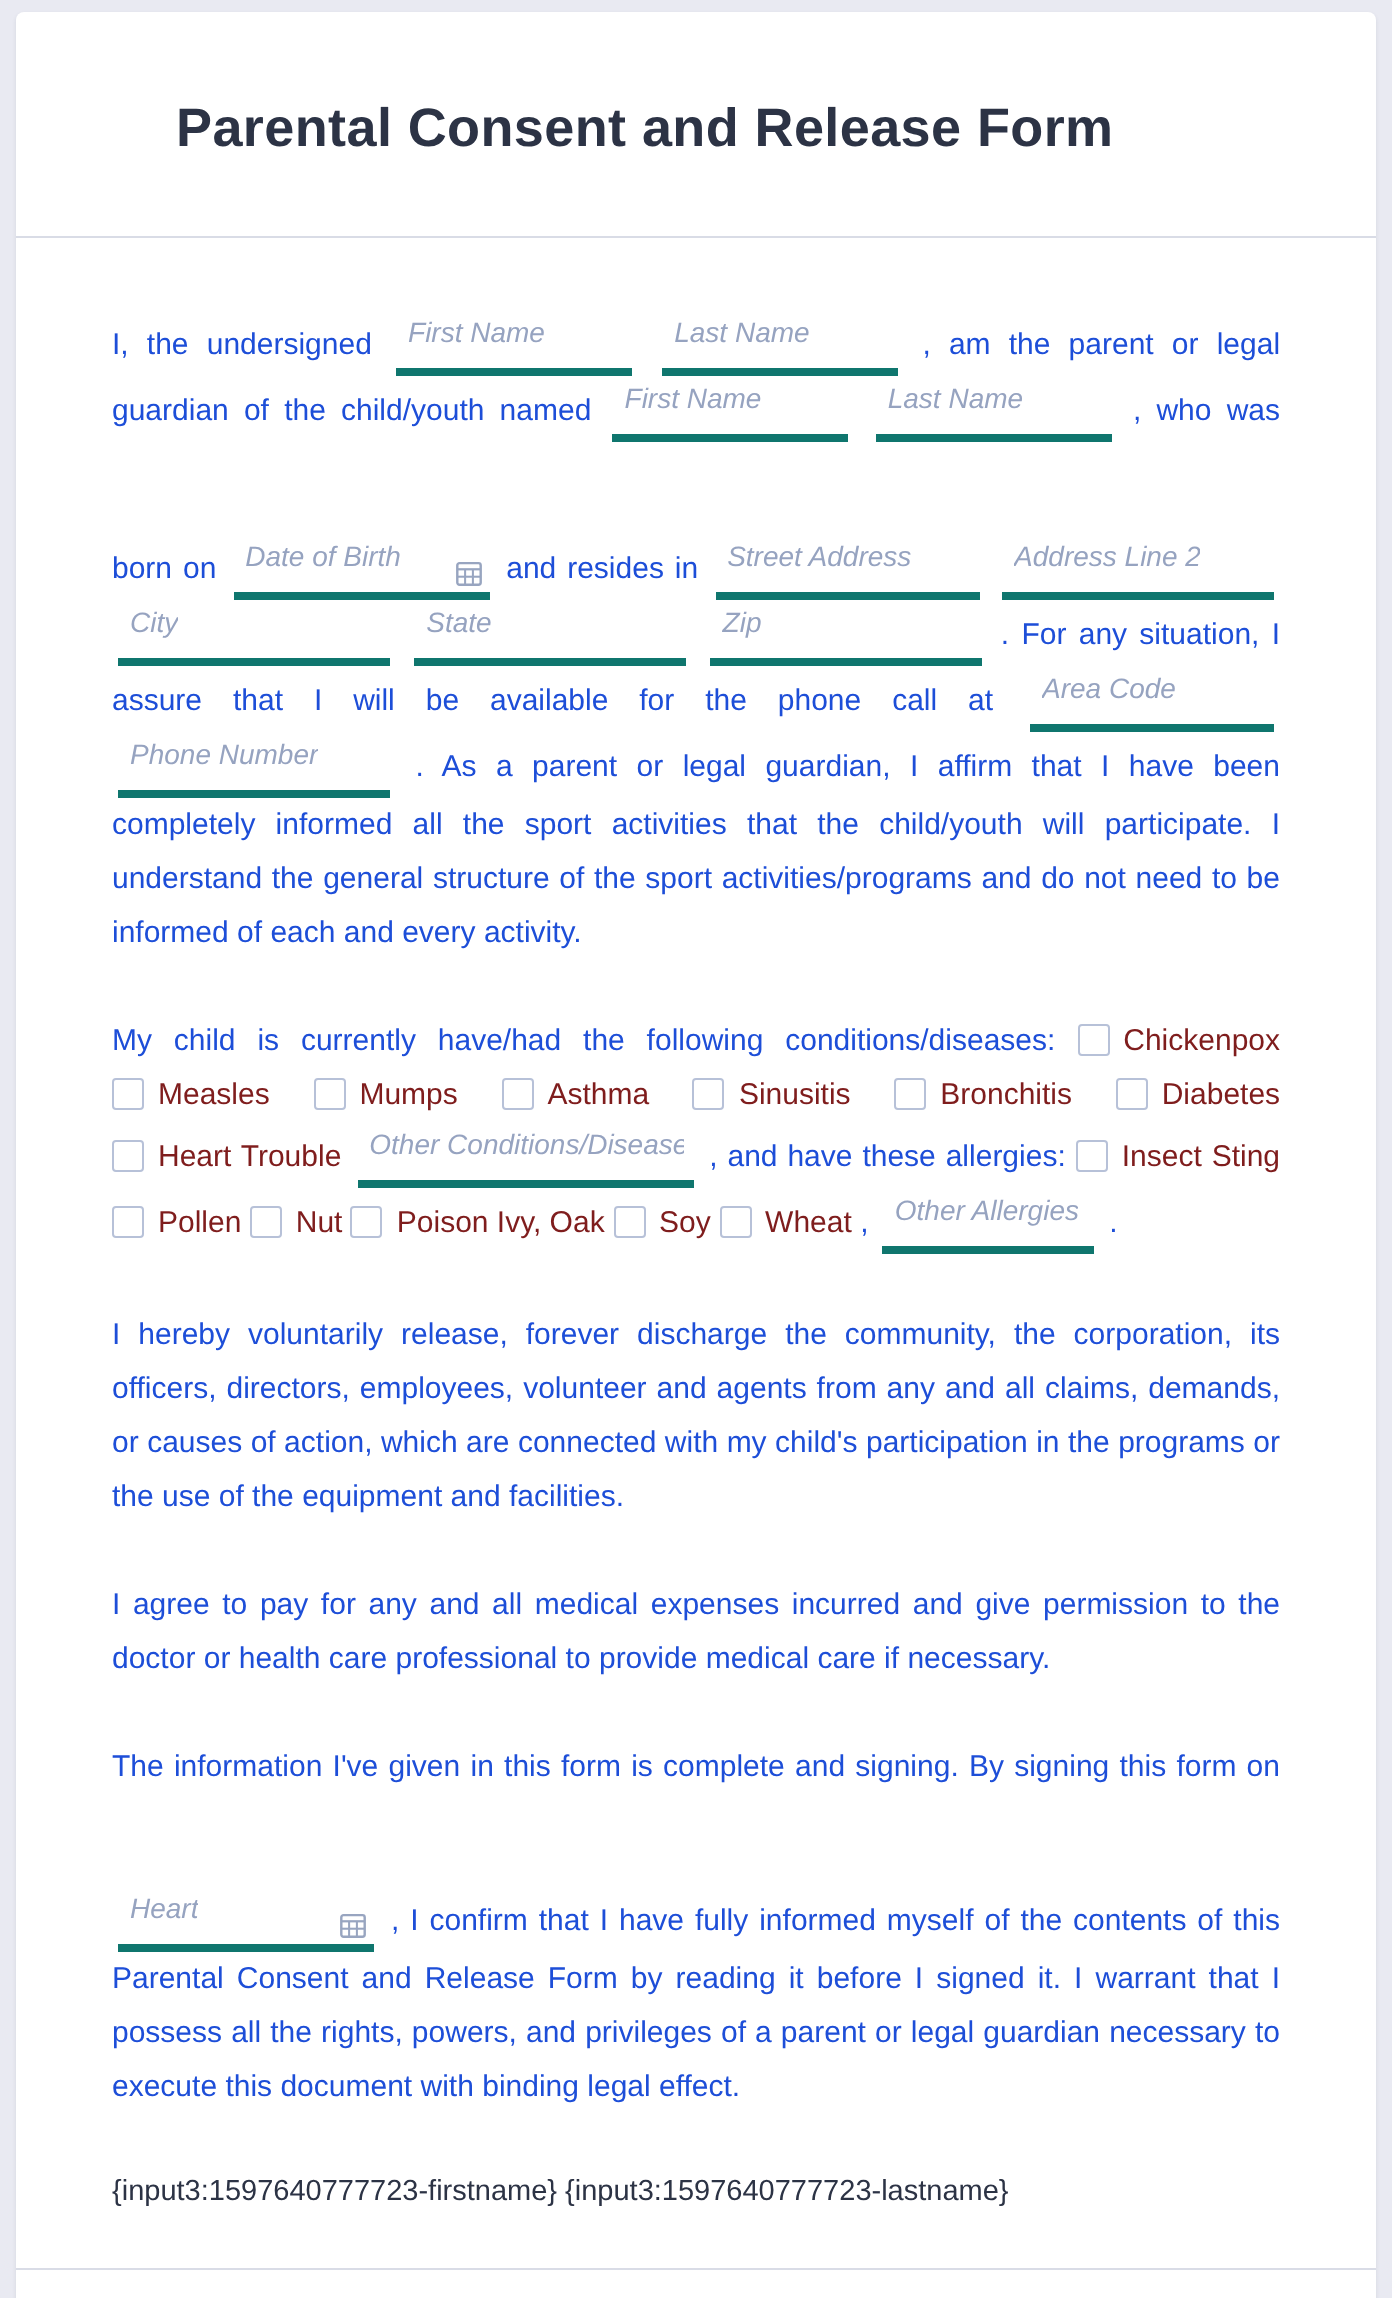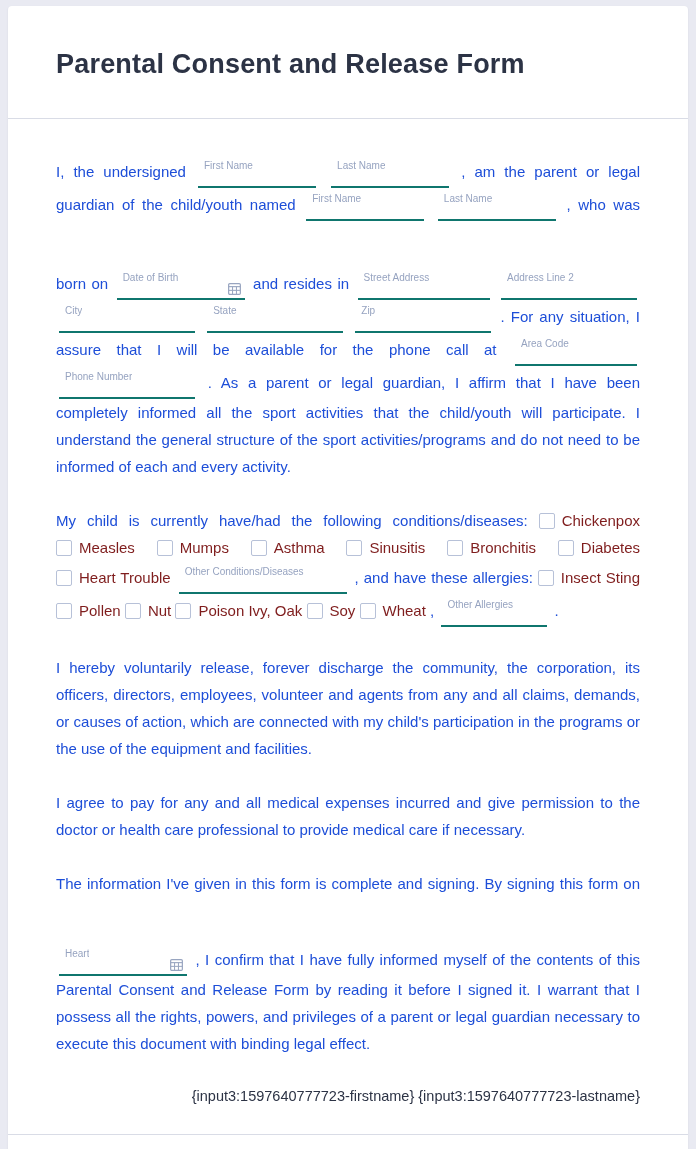--- a/index.html
+++ b/index.html
@@ -11,21 +11,21 @@
     font-family: "Liberation Sans", sans-serif;
     color: #2c3345;
   }
   .card {
     margin: 6px 8px 0 8px;
     background: #ffffff;
     border-radius: 4px;
     box-shadow: 0 1px 2px rgba(40,45,70,0.10);
     overflow: hidden;
   }
-  .title-section { padding: 42px 48px 38px 48px; }
+  .title-section { padding: 42px 48px 38px 48px; margin-left: 32px; }
   .page-title {
     margin: 0;
     font-size: 27px;
     line-height: 32px;
     font-weight: bold;
     color: #2c3345;
     letter-spacing: 0.2px;
   }
   .divider { border: none; border-top: 1px solid #d9dce6; margin: 0; }
   .form-body { padding: 36px 48px 26px 48px; }
@@ -33,29 +33,30 @@
     font-size: 15px;
     line-height: 27px;
     color: #2c3345;
     text-align: justify;
     margin: 0 0 27px 0;
   }
   .txt { color: #1d4ed8; }
   .ifield {
     display: inline-block;
     position: relative;
-    border-bottom: 2px solid #0f766e;
+    border-bottom: 4px solid #0f766e;
     padding: 0 5px 1px 6px;
     margin: 0 3px;
-    font-size: 10px;
+    font-size: 14px;
     line-height: 22px;
     color: #96a3c0;
     vertical-align: baseline;
     white-space: nowrap;
     cursor: text;
+    font-style: italic;
   }
   .ifield .ph {
     color: #96a3c0;
     display: inline-block;
     max-width: 100%;
     overflow: hidden;
   }
   .ifield.has-icon { padding-right: 22px; margin-top: 46px; }
   .field-icon {
     position: absolute;
@@ -71,21 +72,20 @@
     height: 16px;
     border: 1px solid #b7c1d8;
     border-radius: 2px;
     background: #fff;
     vertical-align: -3px;
     margin-right: 7px;
   }
   .chk .lbl { color: #7f1d1d; }
   .sig-row { text-align: right; margin-top: 50px; }
   .tokens {
-    text-align: right;
     font-size: 14.5px;
     line-height: 24px;
     color: #2c3345;
     margin-top: 15px;
   }
   .submit-section {
     border-top: 1px solid #d9dce6;
     padding: 29px 0 30px 0;
     text-align: center;
   }

